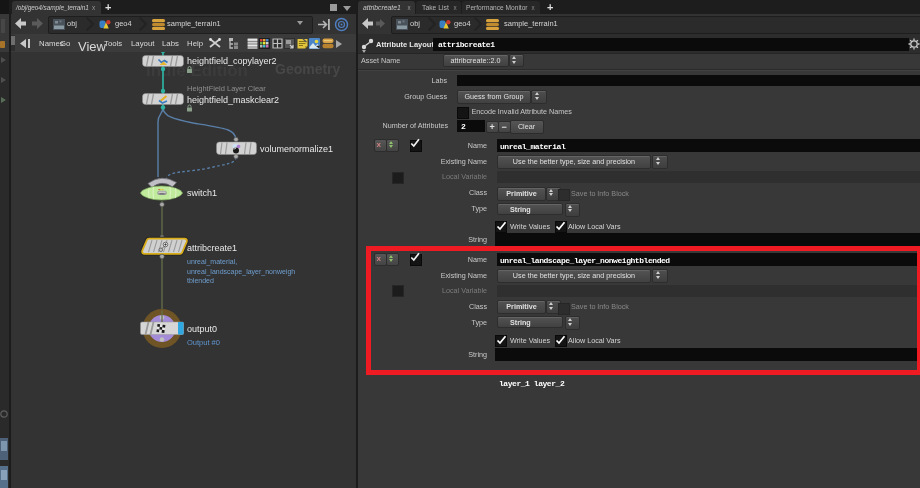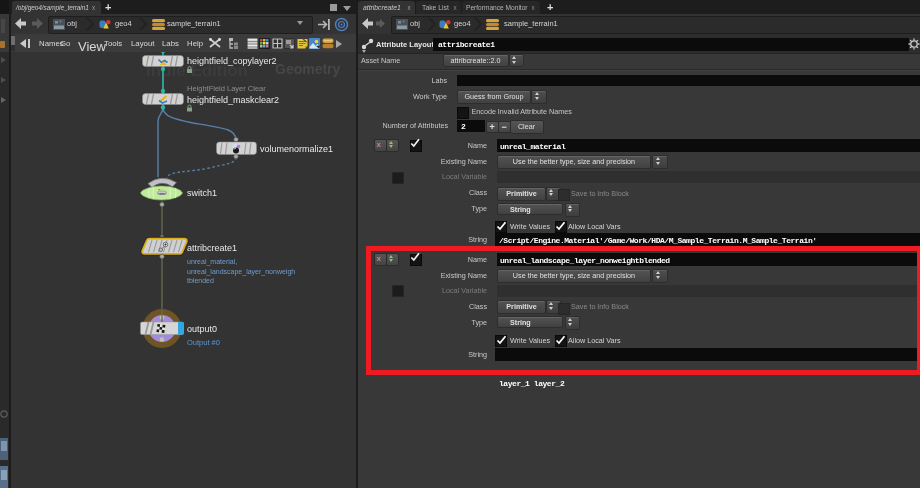--- a/index.html
+++ b/index.html
@@ -353,21 +353,21 @@
 <div class="tx" style="left:361px;top:56px;font-size:7.2px;color:#c9c9c9;">Asset Name</div>
 <div class="dd" style="left:442.5px;top:54px;width:64px;height:11px;line-height:11px;">attribcreate::2.0</div>
 <div class="sp" style="left:508.5px;top:54px;width:13px;height:11px;"></div>
 <div class="tri-u" style="left:512px;top:56px;border-left-width:2.8px;border-right-width:2.8px;border-bottom-width:3.2px;"></div>
 <div class="tri-d" style="left:512px;top:60.5px;border-left-width:2.8px;border-right-width:2.8px;border-top-width:3.2px;"></div>
 <div class="abs" style="left:358px;top:69px;width:562px;height:1px;background:#2a2a2a;"></div>
 <div class="abs" style="left:358px;top:70px;width:562px;height:1px;background:#424242;"></div>
 
 <div class="lb" style="left:360px;top:74.5px;width:87px;">Labs</div>
 <div class="fld" style="left:457px;top:74.5px;width:463px;height:11px;"></div>
-<div class="lb" style="left:360px;top:90.5px;width:87px;">Work Type</div>
+<div class="lb" style="left:360px;top:90.5px;width:87px;">Group Guess</div>
 <div class="dd" style="left:457px;top:90px;width:72px;height:11.5px;line-height:11.5px;">Guess from Group</div>
 <div class="sp" style="left:531px;top:90px;width:14px;height:11.5px;"></div>
 <div class="tri-u" style="left:535px;top:92px;border-left-width:2.8px;border-right-width:2.8px;border-bottom-width:3.2px;"></div>
 <div class="tri-d" style="left:535px;top:96.5px;border-left-width:2.8px;border-right-width:2.8px;border-top-width:3.2px;"></div>
 <div class="cb" style="left:457px;top:106.5px;"></div>
 <div class="tx" style="left:471.5px;top:107px;font-size:7.2px;color:#c9c9c9;">Encode Invalid Attribute Names</div>
 <div class="lb" style="left:360px;top:120px;width:88px;">Number of Attributes</div>
 <div class="fld" style="left:457px;top:119.5px;width:27.5px;height:12.5px;"></div>
 <div class="tx mono" style="left:461px;top:122px;">2</div>
 <div class="btn" style="left:486px;top:120.5px;width:10.5px;height:10.5px;font-size:9px;line-height:10px;font-weight:bold;">+</div>
@@ -411,21 +411,20 @@
       <path d="M1.5 5.5 L4 8 L9.5 1.2" stroke="#fff" stroke-width="1.7" fill="none"></path>
     </svg>
 <div class="tx" style="left:510px;top:221.5px;font-size:7.2px;color:#d5d5d5;">Write Values</div>
 <div class="cb" style="left:554.5px;top:221.3px;"></div>
 <svg class="tick" style="left:555px;top:220.8px;" width="11" height="10" viewBox="0 0 11 10">
       <path d="M1.5 5.5 L4 8 L9.5 1.2" stroke="#fff" stroke-width="1.7" fill="none"></path>
     </svg>
 <div class="tx" style="left:568px;top:221.5px;font-size:7.2px;color:#d5d5d5;">Allow Local Vars</div>
 <div class="lb" style="left:360px;top:233.5px;width:127px;">String</div>
 <div class="fld" style="left:494.5px;top:233px;width:425.5px;height:12.5px;"></div>
-<div class="tx mono" style="left:499px;top:235.5px;">/Script/Engine.Material'/Game/Work/HDA/M_Sample_Terrain.M_Sample_Terrain'</div>
 
 <div class="btn" style="left:373.5px;top:253px;width:11px;height:11px;"></div>
 <div class="tx" style="left:376.5px;top:253.5px;font-size:8px;font-weight:bold;color:#d08080;">x</div>
 <div class="btn" style="left:385.5px;top:253px;width:11px;height:11px;"></div>
 <div class="tri-u" style="left:388.5px;top:254.5px;border-left-width:2.5px;border-right-width:2.5px;border-bottom-width:3px;border-bottom-color:#8fc06a;"></div>
 <div class="tri-d" style="left:388.5px;top:258.8px;border-left-width:2.5px;border-right-width:2.5px;border-top-width:3px;border-top-color:#8fc06a;"></div>
 <div class="cb" style="left:409.5px;top:253.5px;"></div>
 <svg class="tick" style="left:409.5px;top:252px;" width="10" height="10" viewBox="0 0 10 10">
       <path d="M1.3 5.5 L3.8 8 L9 1.3" stroke="#f0f0f0" stroke-width="1.7" fill="none"></path>
     </svg>

